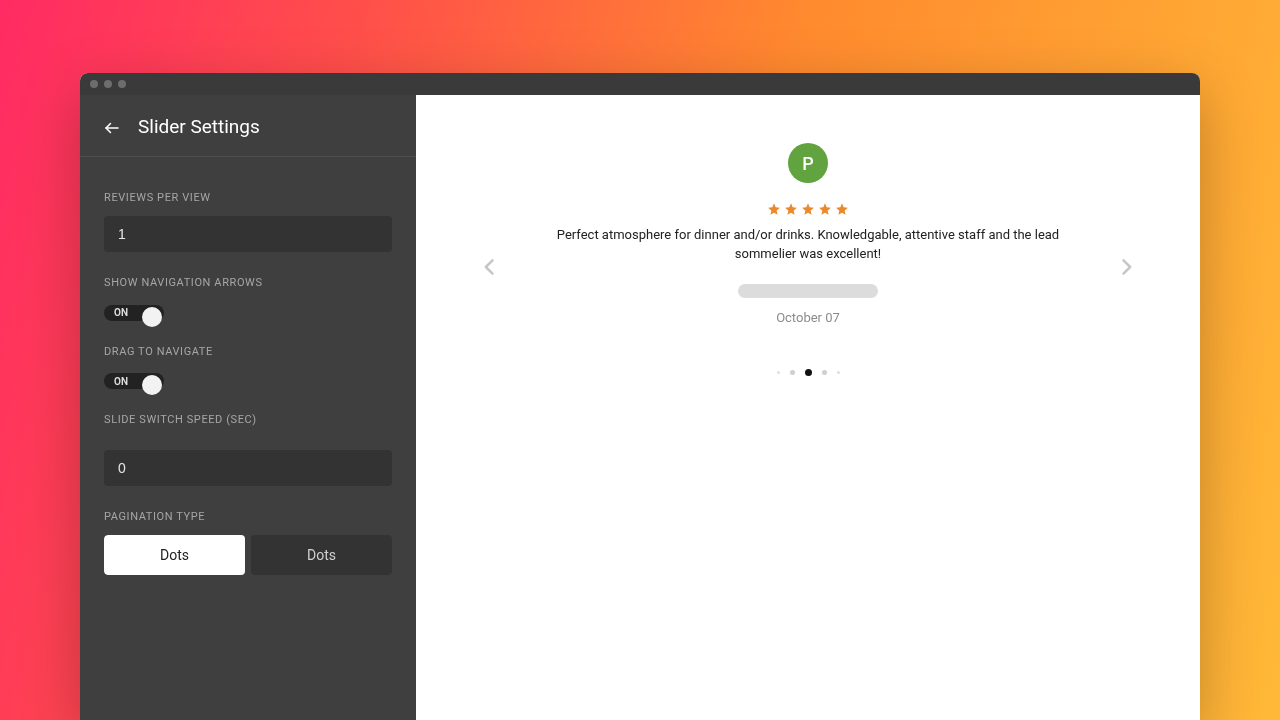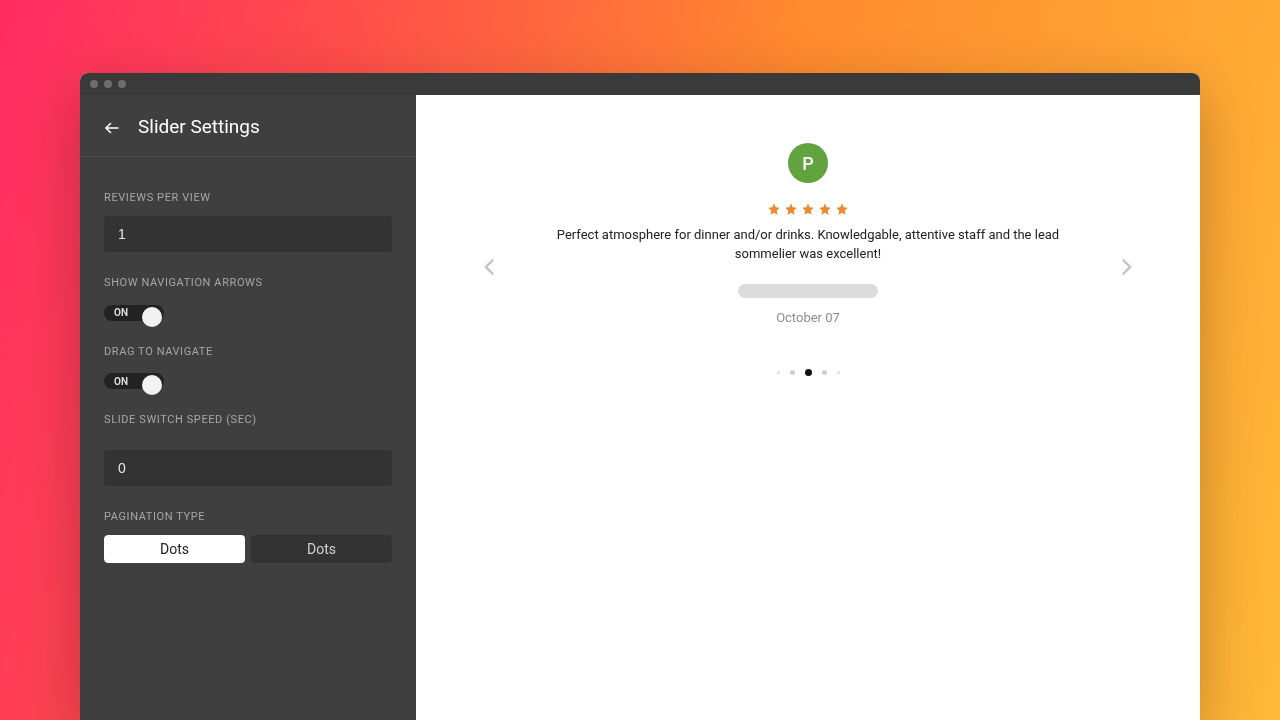--- a/index.html
+++ b/index.html
@@ -46,21 +46,21 @@
     color: #e6e6e6; padding: 0 14px; font-size: 14px; outline: none;
   }
   .toggle {
     width: 60px; height: 16px; background: #222; border-radius: 12px;
     position: relative; display: inline-flex; align-items: center;
     cursor: pointer;
   }
   .toggle-label { font-size: 10px; font-weight: 600; color: #e0e0e0; margin-left: 10px; }
   .toggle-knob { position: absolute; right: 2px; top: 2px; width: 20px; height: 20px; border-radius: 50%; background: #f2f2f2; }
   .segmented { display: flex; border-radius: 4px; overflow: hidden; }
-  .seg-btn { flex: 1 1 0; height: 28px; display: flex; align-items: center; justify-content: center; font-size: 14px; cursor: pointer; background: #333; color: #d0d0d0; }
+  .seg-btn { flex: 1 1 0; height: 40px; display: flex; align-items: center; justify-content: center; font-size: 14px; cursor: pointer; background: #333; color: #d0d0d0; }
   .seg-btn.active { background: #fff; color: #222; }
   .seg-btn + .seg-btn { margin-left: 6px; }
   .segmented { gap: 0; }
   .segmented .seg-btn { border-radius: 4px; }
 
   .preview { flex: 1 1 auto; background: #fff; position: relative; }
   .slider { position: absolute; left: 0; right: 0; top: 48px; display: flex; flex-direction: column; align-items: center; }
   .avatar { width: 40px; height: 40px; border-radius: 50%; background: #61a43f; color: #fff; display: flex; align-items: center; justify-content: center; font-size: 18px; font-weight: 500; }
   .stars { margin-top: 18px; display: flex; gap: 3px; }
   .star svg { fill: #e98a2e; width: 14px; height: 14px; }

